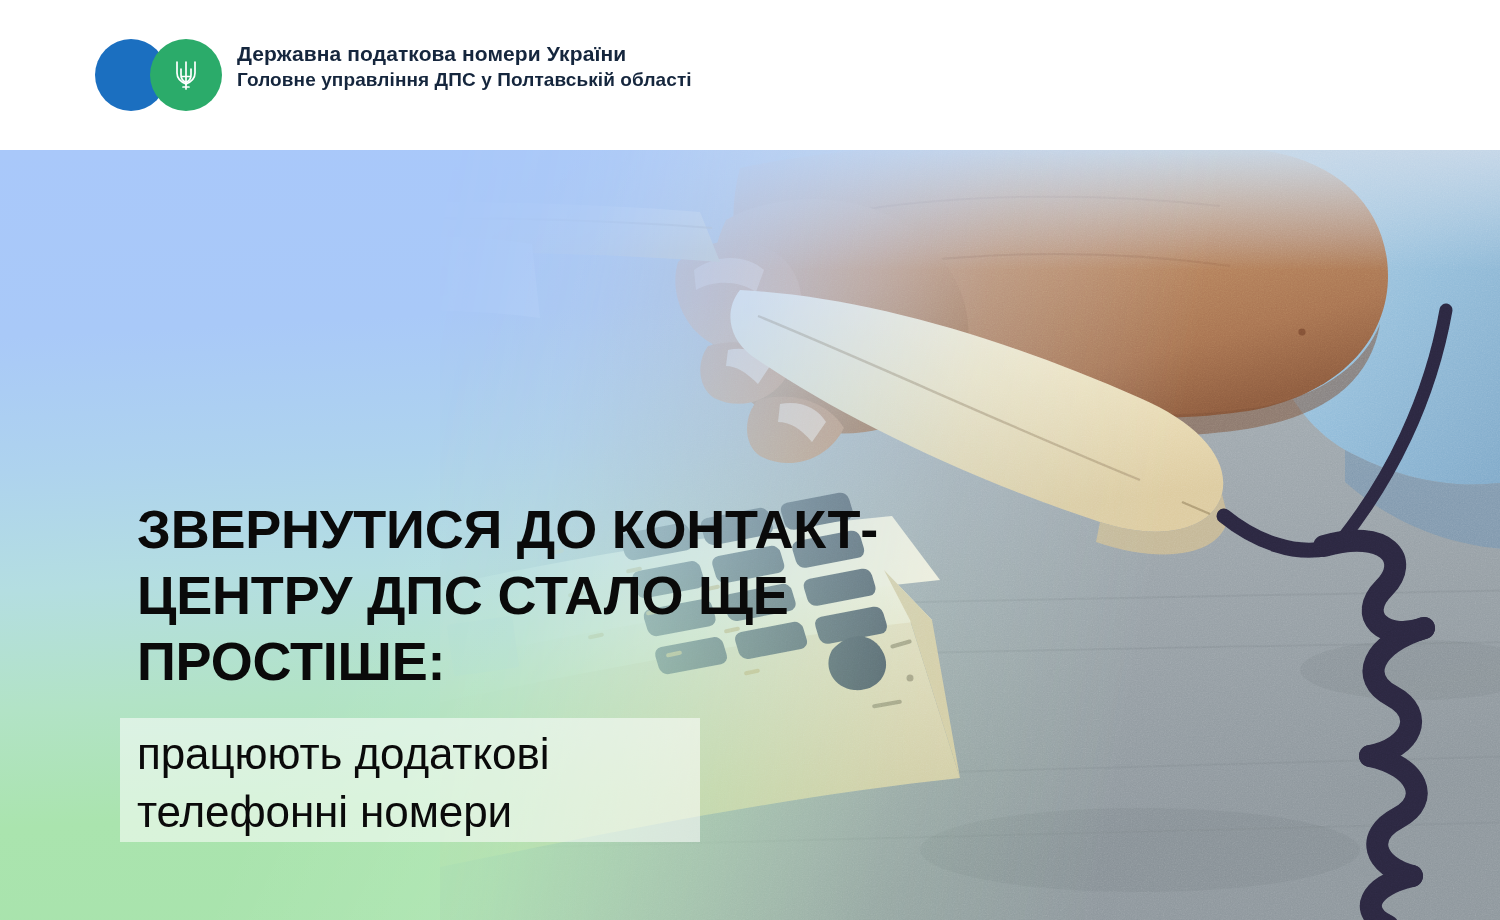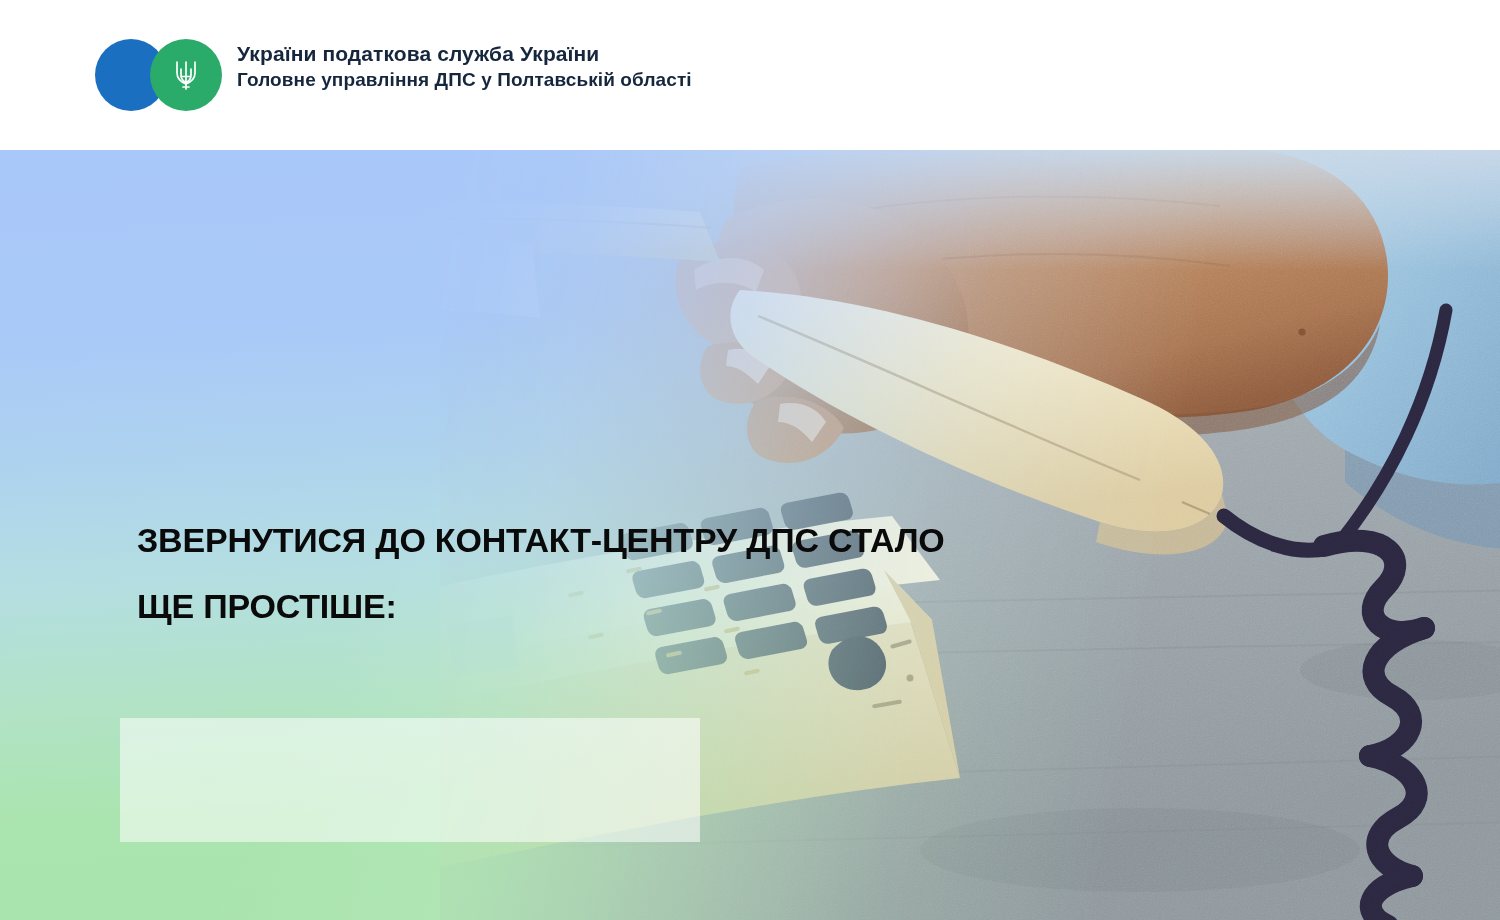--- a/index.html
+++ b/index.html
@@ -53,24 +53,24 @@
     overflow:hidden;
   }
   .photo svg{display:block;width:100%;height:100%;}
   
   .grain{
     position:absolute;inset:0;opacity:.22;pointer-events:none;mix-blend-mode:overlay;
   }
 
   
   .headline{
-    position:absolute;left:137px;top:357px;
+    position:absolute;left:137px;top:346px;
     width:830px;
     color:#0a0a0a;
-    font-size:34px;font-weight:bold;line-height:66px;
+    font-size:54px;font-weight:bold;line-height:66px;
     letter-spacing:-0.2px;
     text-transform:uppercase;
     z-index:30;
     white-space:pre-line;
   }
 
   
   .subtitle-panel{
     position:absolute;left:120px;top:568px;width:580px;height:124px;
     background:rgba(255,255,255,.55);
@@ -102,21 +102,21 @@
               <path d="M16 22 V34 C16 42 20 46 26 49"></path>
               <path d="M36 22 V34 C36 42 32 46 26 49"></path>
               <path d="M17 37 H35"></path>
               <path d="M20 58 H32"></path>
             </g>
           </svg>
         </div>
       </div>
 
       <div class="logo-text">
-        <div class="logo-title">України податкова служба України</div>
+        <div class="logo-title">Державна податкова номери України</div>
         <div class="logo-sub">Головне управління ДПС
 у Полтавській області</div>
       </div>
 
     </div>
   </div>
 
   <div class="stage">
 
     <div class="stage-wash"></div>
@@ -299,15 +299,17 @@
           <feColorMatrix type="saturate" values="0"></feColorMatrix>
         </filter>
         <rect width="100%" height="100%" filter="url(#grainF)"></rect>
       </svg>
     </div>
 
     <div class="subtitle-panel"></div>
 
     <div class="headline">ЗВЕРНУТИСЯ ДО КОНТАКТ-ЦЕНТРУ ДПС СТАЛО ЩЕ ПРОСТІШЕ:</div>
 
+    <div class="subtitle">працюють додаткові
+телефонні номери</div>
 
   </div>
 </div>
 
 </body></html>

